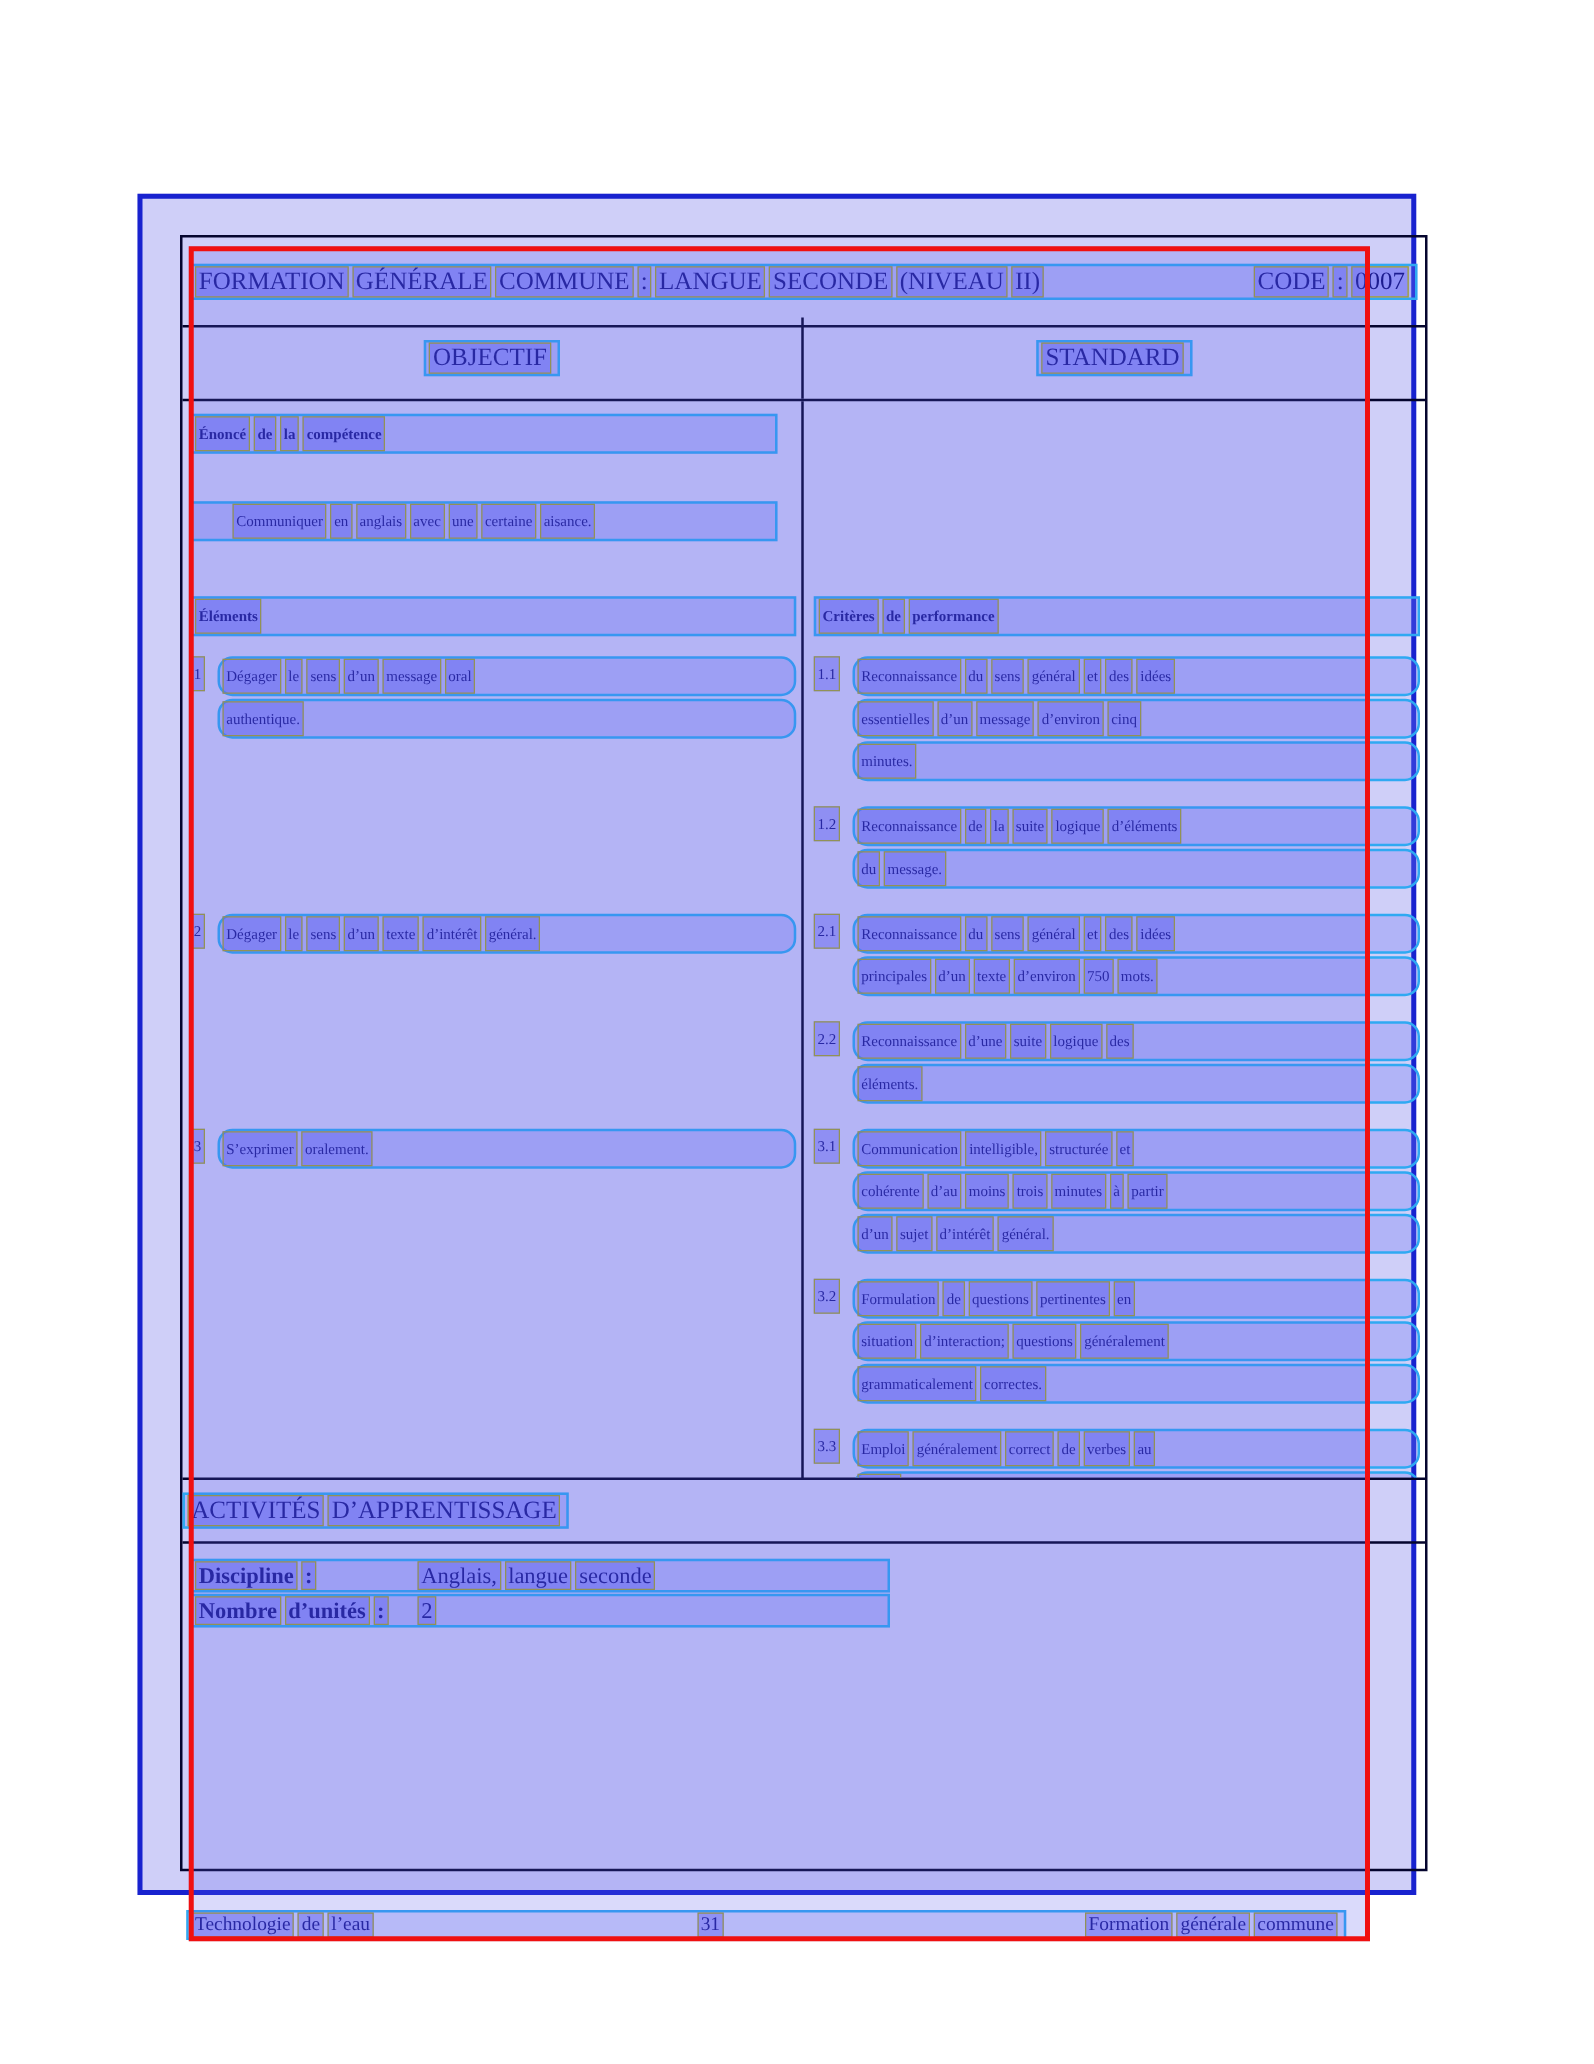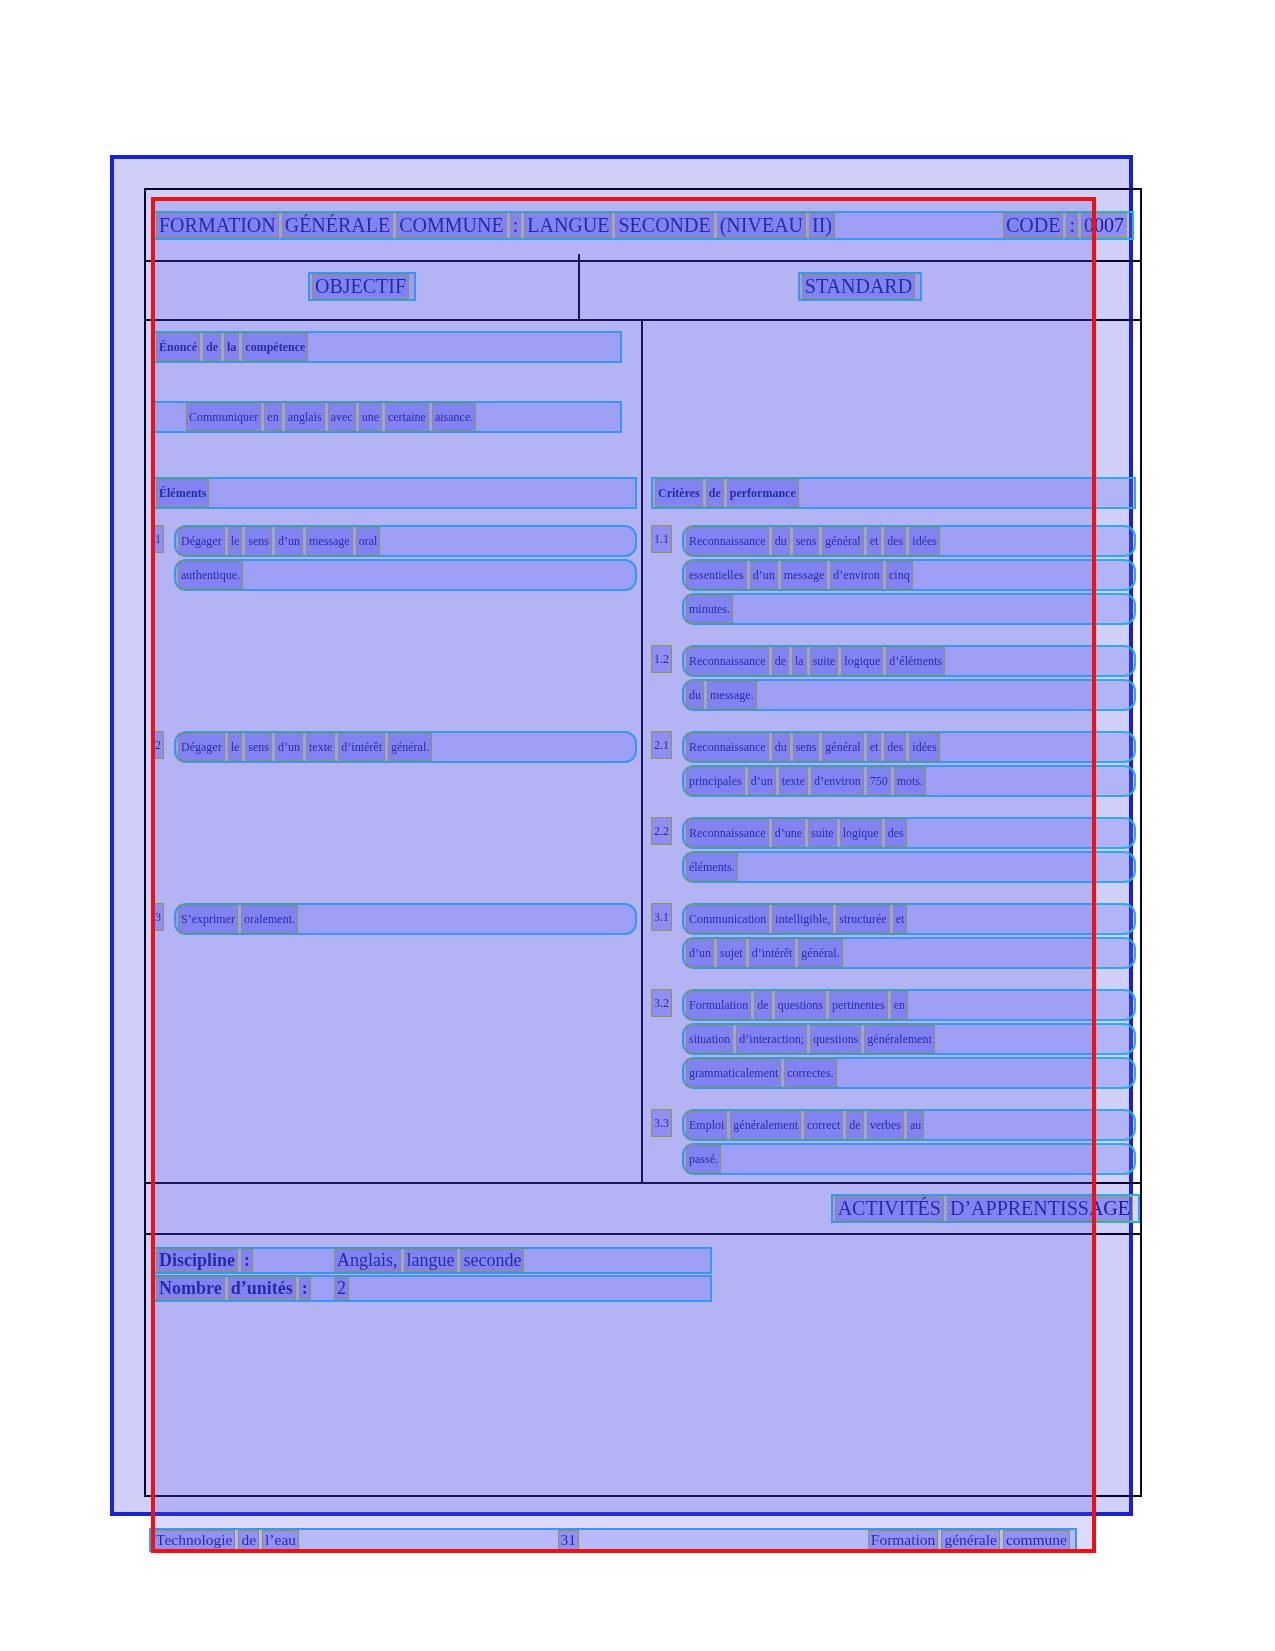--- a/index.html
+++ b/index.html
@@ -11,23 +11,23 @@
   
   .red-box{position:absolute;left:151px;top:197px;width:937px;height:1348px;
            background:rgba(88,88,238,0.22);border:4px solid #f01010;z-index:6;pointer-events:none;}
   
   .doc-table{position:absolute;left:144px;top:188px;width:994px;height:1305px;
              border:2px solid #05052e;z-index:2;}
   .trow{position:absolute;left:0;width:100%;box-sizing:border-box;}
   .row-header{top:0;height:72px;border-bottom:2px solid #05052e;display:flex;align-items:center;padding:0 6px;}
   .row-cols{top:64px;height:67px;border-bottom:2px solid #05052e;display:flex;}
   .row-body{top:131px;height:863px;border-bottom:2px solid #05052e;overflow:hidden;}
-  .row-activities{top:994px;height:51px;border-bottom:2px solid #05052e;display:flex;align-items:center;justify-content:flex-end;}
+  .row-activities{top:994px;height:51px;border-bottom:2px solid #05052e;display:flex;align-items:center;justify-content:flex-start;}
   .row-discipline{top:1045px;height:258px;padding:12px 6px 0 6px;}
-  .cell-left{width:434px;box-sizing:border-box;border-right:2px solid #05052e;}
+  .cell-left{width:497px;box-sizing:border-box;border-right:2px solid #05052e;}
   .cell-right{flex:1;box-sizing:border-box;}
   
   .line{display:flex;align-items:baseline;border:2px solid #2fa9f2;background:rgba(110,120,246,0.30);
         padding:0 2px;box-sizing:border-box;min-height:24px;}
   .w{display:inline-block;border:1px solid #a3a32b;background:rgba(100,100,242,0.45);
      padding:0 2px;margin:0 3px 0 0;white-space:nowrap;}
   .line.fit{display:inline-flex;}
   
   .title-line{width:100%;font-size:20px;}
   .title-spacer{flex:1;}
@@ -256,20 +256,29 @@
               <div class="item">
                 <span class="w num">3.1</span>
                 <div class="ltxt">
                   <div class="line">
                     <span class="w">Communication</span>
                     <span class="w">intelligible,</span>
                     <span class="w">structurée</span>
                     <span class="w">et</span>
                   </div>
                   <div class="line">
+                    <span class="w">cohérente</span>
+                    <span class="w">d’au</span>
+                    <span class="w">moins</span>
+                    <span class="w">trois</span>
+                    <span class="w">minutes</span>
+                    <span class="w">à</span>
+                    <span class="w">partir</span>
+                  </div>
+                  <div class="line">
                     <span class="w">d’un</span>
                     <span class="w">sujet</span>
                     <span class="w">d’intérêt</span>
                     <span class="w">général.</span>
                   </div>
                 </div>
               </div>
               <div class="item">
                 <span class="w num">3.2</span>
                 <div class="ltxt">

